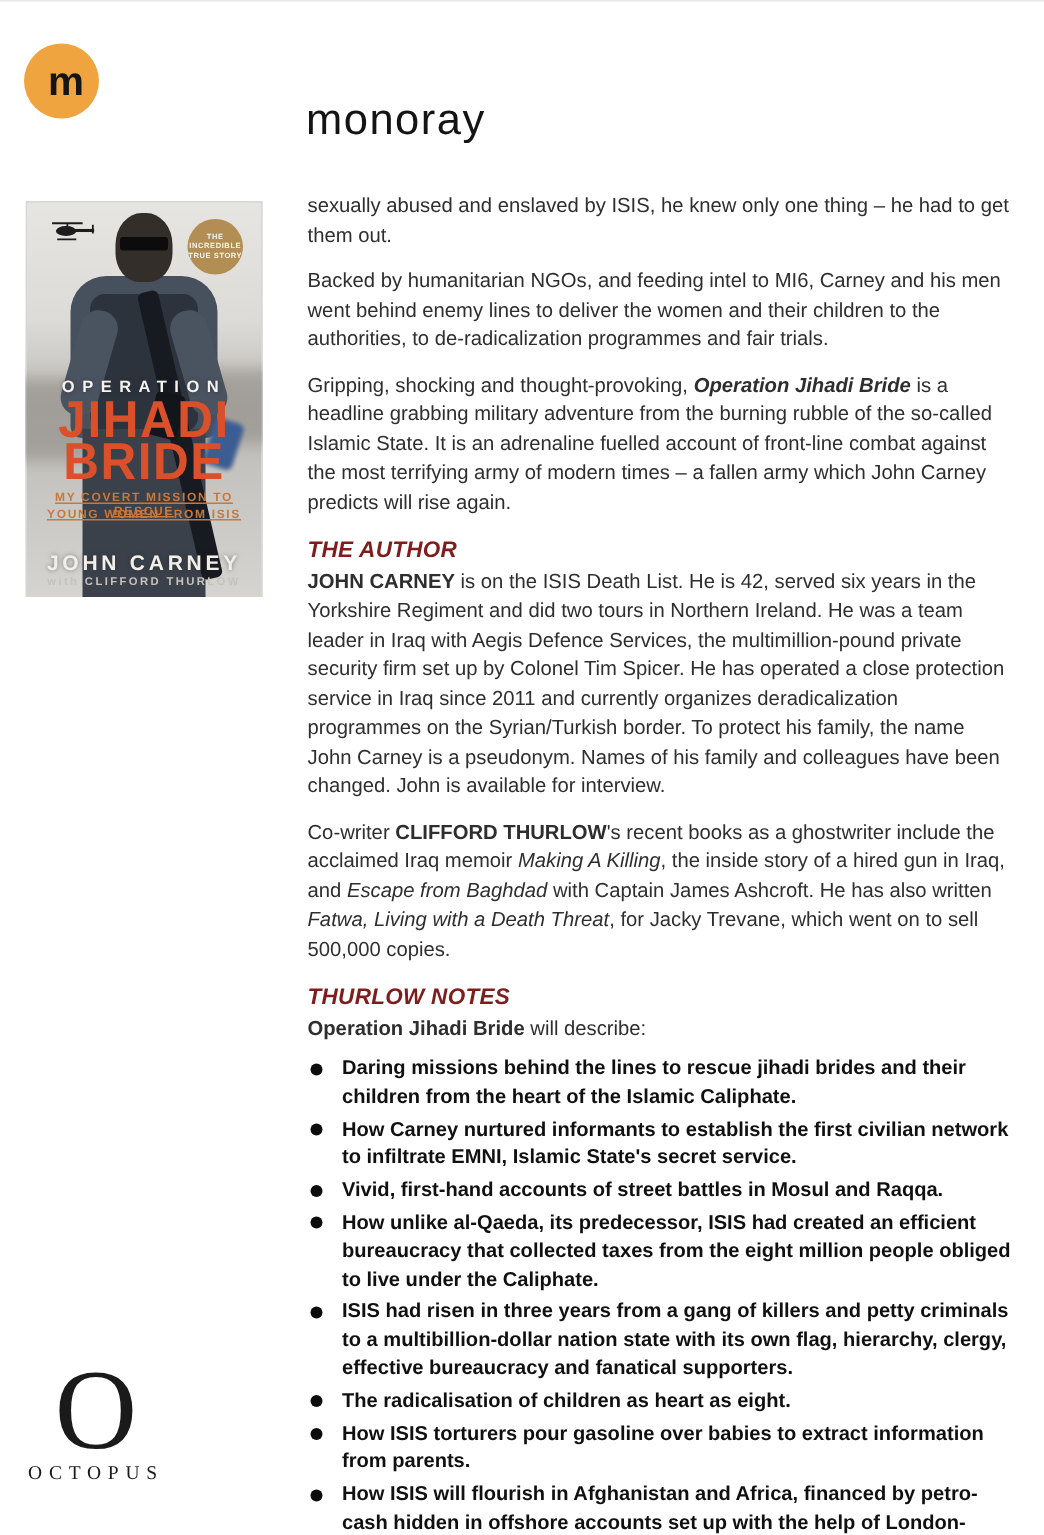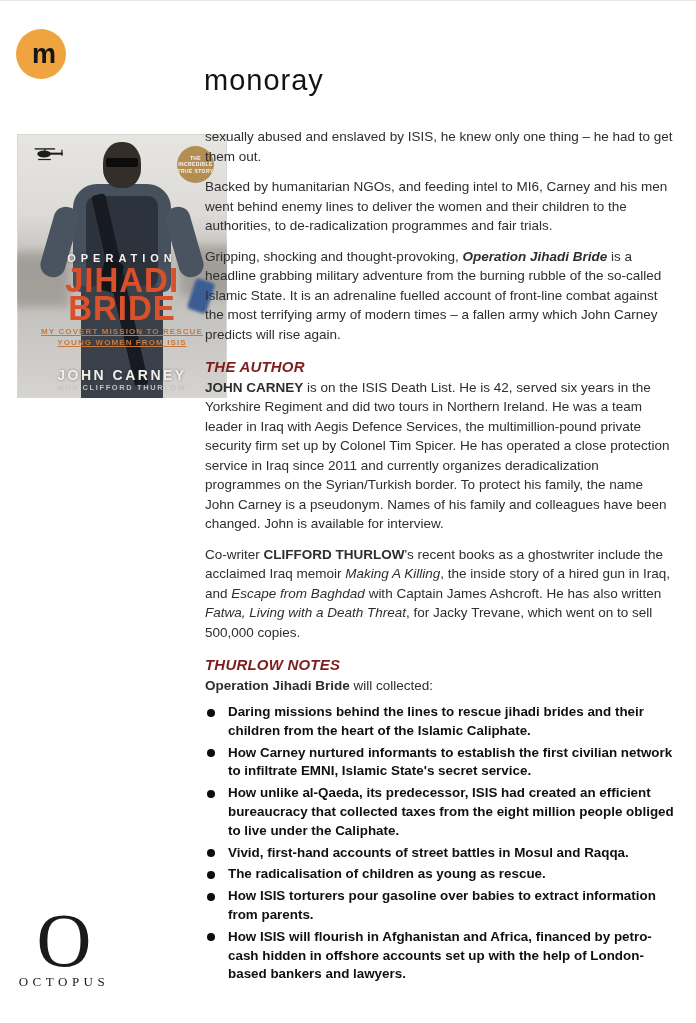--- a/index.html
+++ b/index.html
@@ -14,21 +14,21 @@
     border-radius:50%; background:#f0a43f;
     display:flex; align-items:center; justify-content:center;
   }
   .brand-circle span { font-size:27px; font-weight:600; color:#151515; margin-left:6px; }
   .brand-name {
     position:absolute; left:204px; top:33px; font-size:29px; font-weight:500;
     letter-spacing:1px; color:#141414;margin-top:30px;
   }
   
   .cover {
-    position:absolute; left:17px; top:133px; width:210px; height:264px;
+    position:absolute; left:17px; top:133px; width:158px; height:264px;
     overflow:hidden;
     background:linear-gradient(180deg,#e7e5e1 0%,#dddbd7 30%,#bdbab6 52%,#c6c4c0 70%,#d6d4d0 100%);
     box-shadow:0 0 0 1px #d8d6d2 inset;
   }
   .bg-blur { position:absolute; background:#93908a; filter:blur(5px); opacity:.65; }
   .bg-blur.left  { left:-8px;  top:118px; width:60px; height:55px; }
   .bg-blur.right { right:-8px; top:112px; width:55px; height:50px; }
   .fig-head {
     position:absolute; left:50%; top:8px; transform:translateX(-50%);
     width:38px; height:46px; background:#332e29; border-radius:46% 46% 42% 42%;
@@ -170,28 +170,29 @@
   <div class="content">
     <p><span>sexually abused and enslaved by ISIS, he knew only one thing – he had to get them out.</span></p>
     <p><span>Backed by humanitarian NGOs, and feeding intel to MI6, Carney and his men went behind enemy lines to deliver the women and their children to the authorities, to de-radicalization programmes and fair trials.</span></p>
     <p><span>Gripping, shocking and thought-provoking, </span><span style="font-weight: 700; font-style: italic;">Operation Jihadi Bride</span><span> is a headline grabbing military adventure from the burning rubble of the so-called Islamic State. It is an adrenaline fuelled account of front-line combat against the most terrifying army of modern times – a fallen army which John Carney predicts will rise again.</span></p>
 
     <h2>THE AUTHOR</h2>
     <p><span style="font-weight: 700;">JOHN CARNEY</span><span> is on the ISIS Death List. He is 42, served six years in the Yorkshire Regiment and did two tours in Northern Ireland. He was a team leader in Iraq with Aegis Defence Services, the multimillion-pound private security firm set up by Colonel Tim Spicer. He has operated a close protection service in Iraq since 2011 and currently organizes deradicalization programmes on the Syrian/Turkish border. To protect his family, the name John Carney is a pseudonym. Names of his family and colleagues have been changed. John is available for interview.</span></p>
     <p><span>Co-writer </span><span style="font-weight: 700;">CLIFFORD THURLOW</span><span>'s recent books as a ghostwriter include the acclaimed Iraq memoir </span><span style="font-style: italic;">Making A Killing</span><span>, the inside story of a hired gun in Iraq, and </span><span style="font-style: italic;">Escape from Baghdad</span><span> with Captain James Ashcroft. He has also written </span><span style="font-style: italic;">Fatwa, Living with a Death Threat</span><span>, for Jacky Trevane, which went on to sell 500,000 copies.</span></p>
 
     <h2>THURLOW NOTES</h2>
-    <p class="lead"><span style="font-weight: 700;">Operation Jihadi Bride</span><span> will collected:</span></p>
+    <p class="lead"><span style="font-weight: 700;">Operation Jihadi Bride</span><span> will describe:</span></p>
 
     <ul class="notes">
         <li>Daring missions behind the lines to rescue jihadi brides and their children from the heart of the Islamic Caliphate.</li>
         <li>How Carney nurtured informants to establish the first civilian network to infiltrate EMNI, Islamic State's secret service.</li>
+        <li>Vivid, first-hand accounts of street battles in Mosul and Raqqa.</li>
         <li>How unlike al-Qaeda, its predecessor, ISIS had created an efficient bureaucracy that collected taxes from the eight million people obliged to live under the Caliphate.</li>
-        <li>Vivid, first-hand accounts of street battles in Mosul and Raqqa.</li>
-        <li>The radicalisation of children as young as rescue.</li>
+        <li>ISIS had risen in three years from a gang of killers and petty criminals to a multibillion-dollar nation state with its own flag, hierarchy, clergy, effective bureaucracy and fanatical supporters.</li>
+        <li>The radicalisation of children as heart as eight.</li>
         <li>How ISIS torturers pour gasoline over babies to extract information from parents.</li>
         <li>How ISIS will flourish in Afghanistan and Africa, financed by petro-cash hidden in offshore accounts set up with the help of London-based bankers and lawyers.</li>
       </ul>
 
   </div>
 
   <div class="octopus">
     <div class="octopus-o">O</div>
     <div class="octopus-name">OCTOPUS</div>
   </div>

